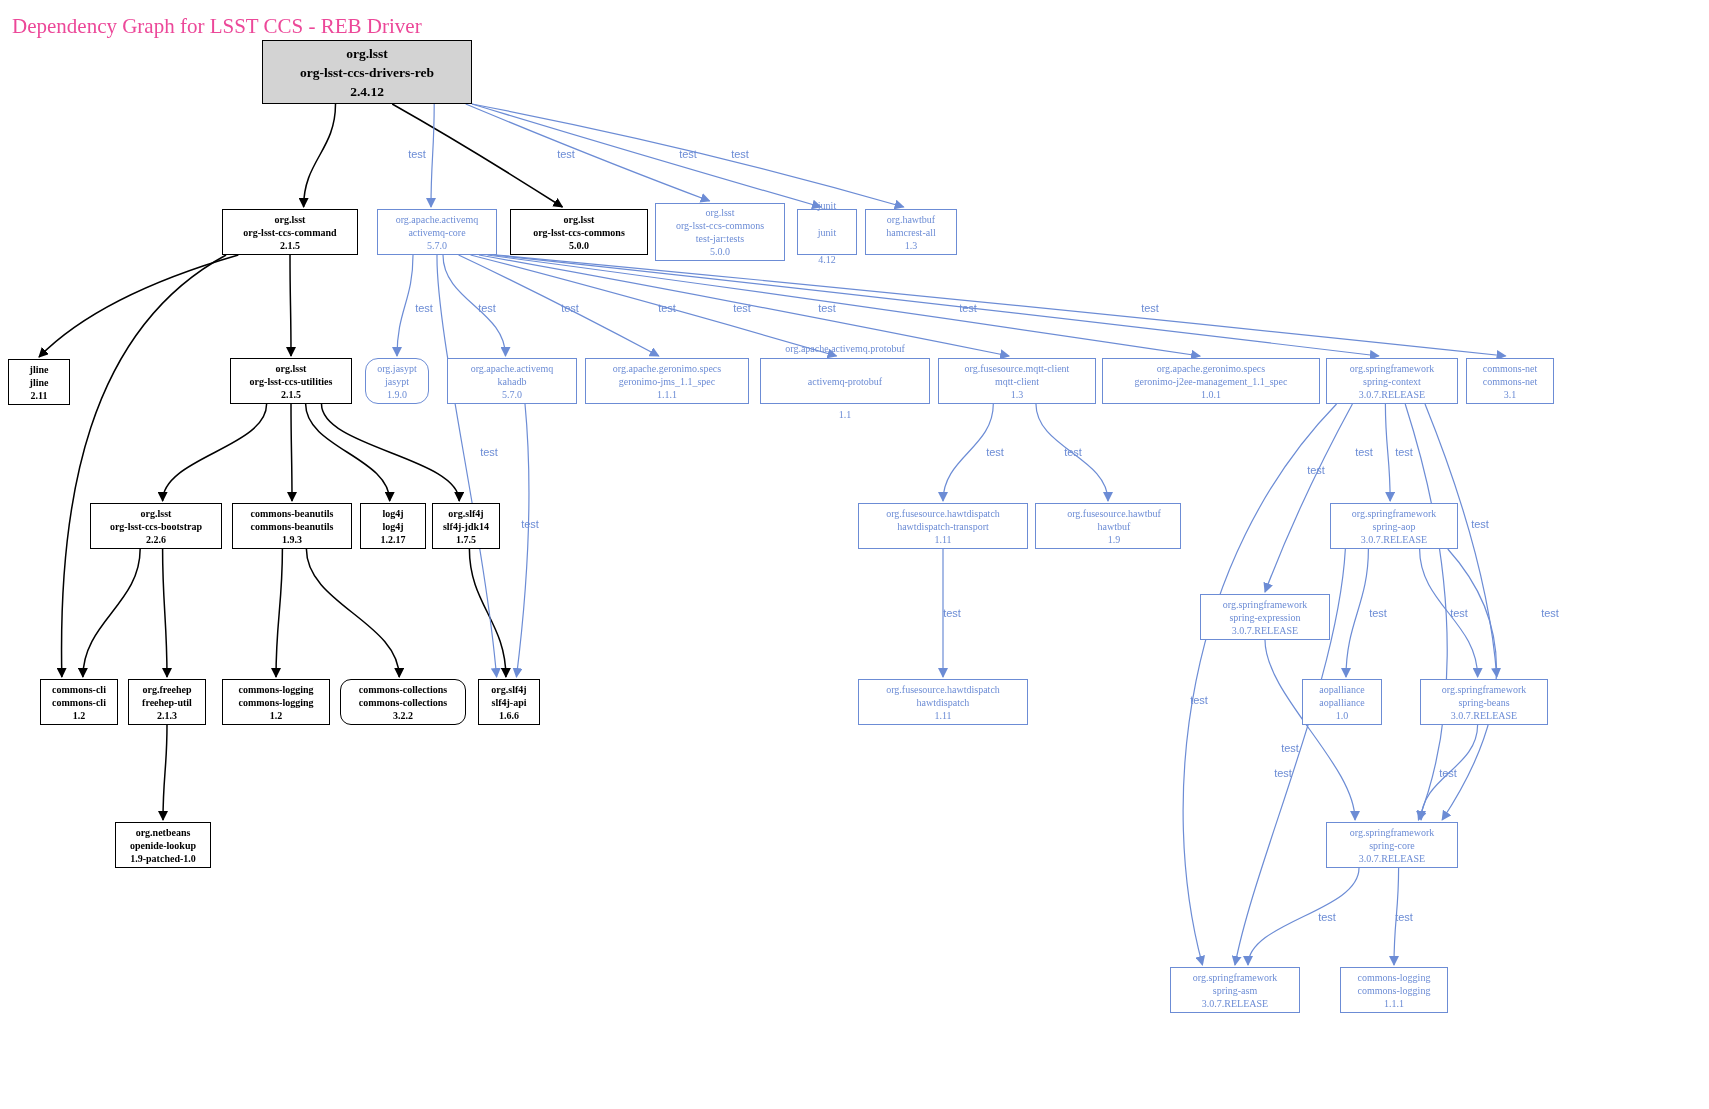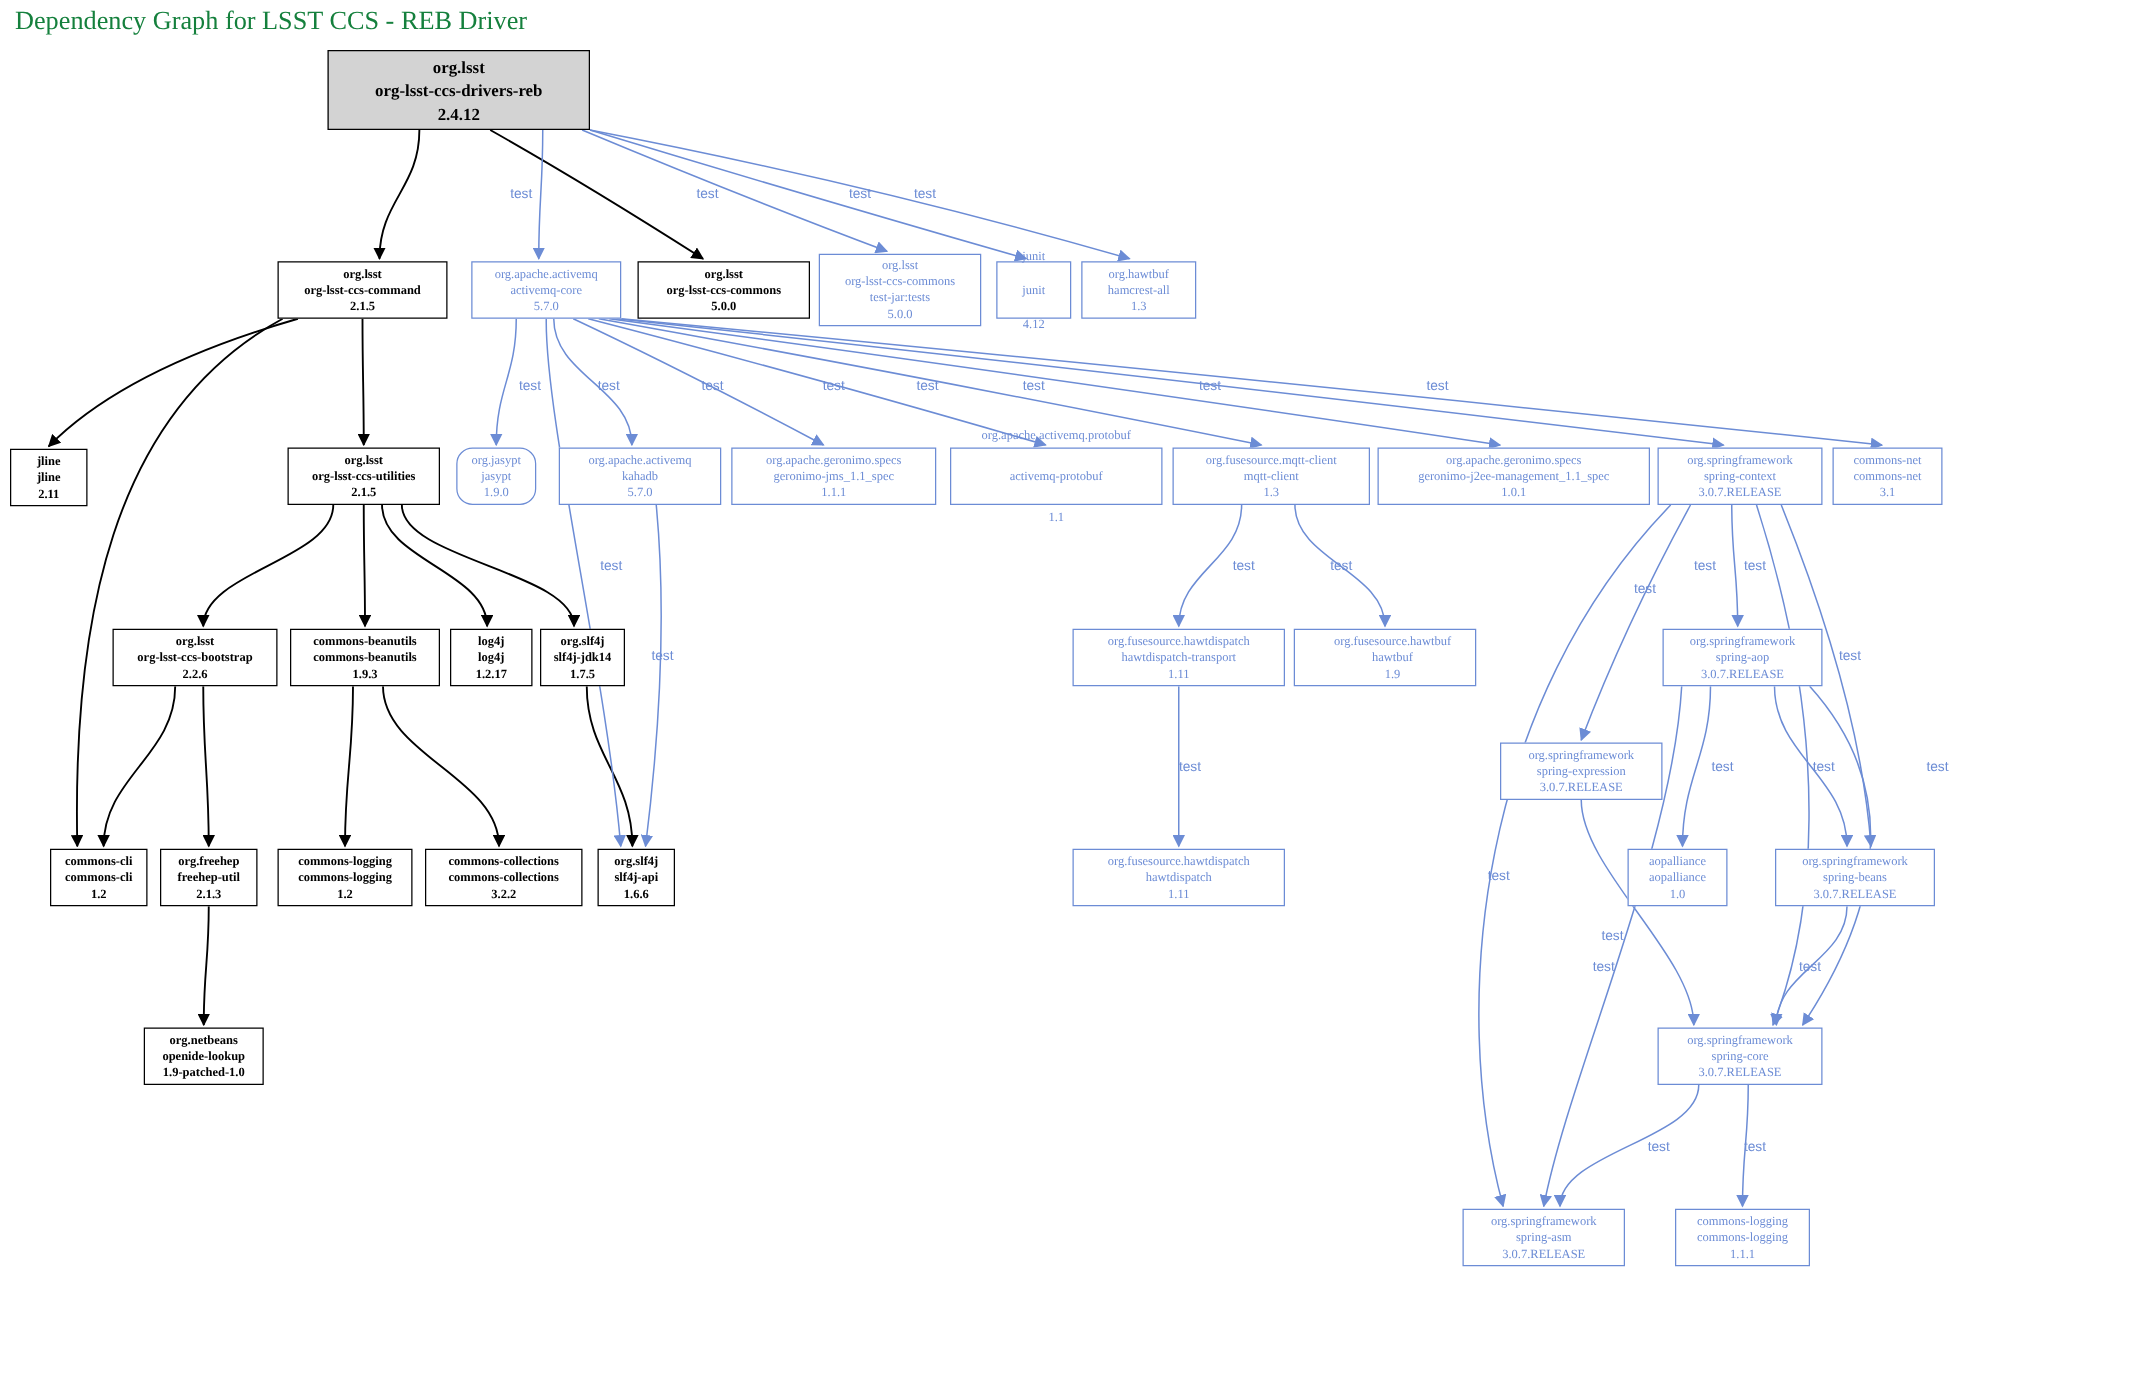--- a/index.html
+++ b/index.html
@@ -1,19 +1,19 @@
 <!DOCTYPE html>
 <html style="--blue: #6c8cd5; --black: #000000; --rootfill: #d3d3d3;"><head>
 <meta charset="utf-8">
 <style>
   html,body{margin:0;padding:0;background:#ffffff;}
   #canvas{position:relative;width:1709px;height:1109px;background:#ffffff;overflow:hidden;
           font-family:"Liberation Sans",sans-serif;}
-  #title{position:absolute;left:12px;top:4px;font-family:"Liberation Serif","DejaVu Serif",serif;
-         font-size:21px;color:#15803d;}
+  #title{position:absolute;left:12px;top:14px;font-family:"Liberation Serif","DejaVu Serif",serif;
+         font-size:21px;color:#ec4899;}
   #edge-svg{position:absolute;left:0;top:0;z-index:1;}
   #node-layer{position:absolute;left:0;top:0;width:100%;height:100%;z-index:2;pointer-events:none;font-family:Liberation Serif, serif;}
   .node{position:absolute;border:1px solid #000;background:#ffffff;display:flex;flex-direction:column;
         justify-content:center;align-items:center;text-align:center;box-sizing:border-box;
         font-size:10px;line-height:13px;white-space:nowrap;}
   .node.black{border-color:#000;color:#000;font-weight:bold;}
   .node.blue{border-color:var(--blue);color:var(--blue);font-weight:normal;}
   .node.root{background:var(--rootfill);border-color:#000;color:#000;font-weight:bold;
              font-size:13.5px;line-height:19px;}
   .edge{fill:none;}
@@ -250,21 +250,21 @@
       <div class="node black" style="left: 128px; top: 679px; width: 78px; height: 46px;">
         <div>org.freehep</div>
         <div>freehep-util</div>
         <div>2.1.3</div>
       </div>
       <div class="node black" style="left: 222px; top: 679px; width: 108px; height: 46px;">
         <div>commons-logging</div>
         <div>commons-logging</div>
         <div>1.2</div>
       </div>
-      <div class="node black" style="left: 340px; top: 679px; width: 126px; height: 46px;">
+      <div class="node black" style="left: 340px; top: 679px; width: 126px; height: 46px; border-radius: 11px;">
         <div>commons-collections</div>
         <div>commons-collections</div>
         <div>3.2.2</div>
       </div>
       <div class="node black" style="left: 478px; top: 679px; width: 62px; height: 46px;">
         <div>org.slf4j</div>
         <div>slf4j-api</div>
         <div>1.6.6</div>
       </div>
       <div class="node blue" style="left: 858px; top: 679px; width: 170px; height: 46px;">

